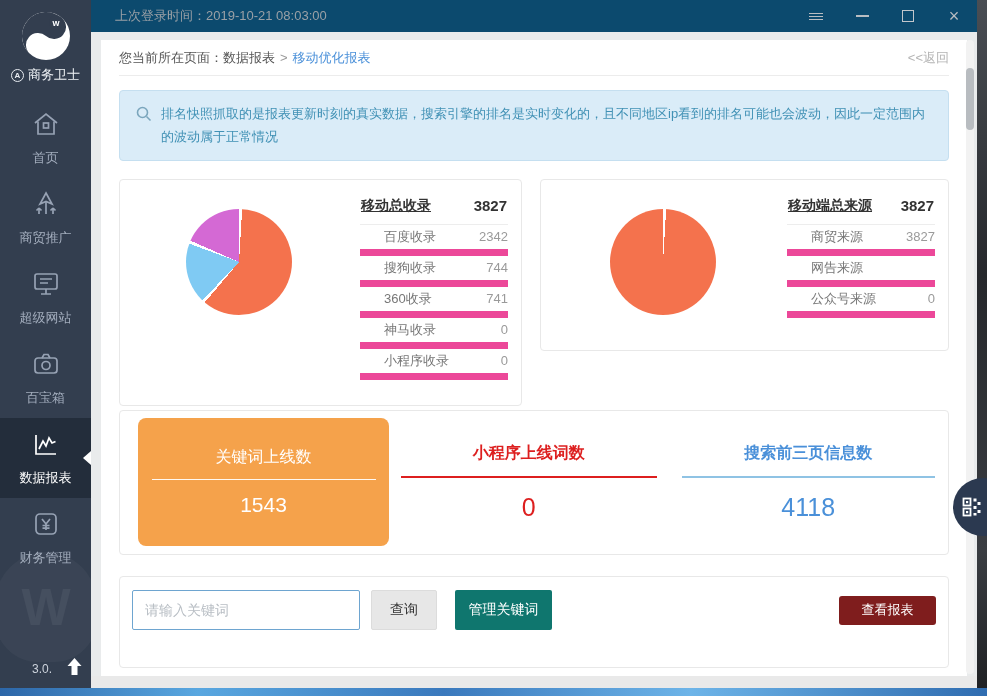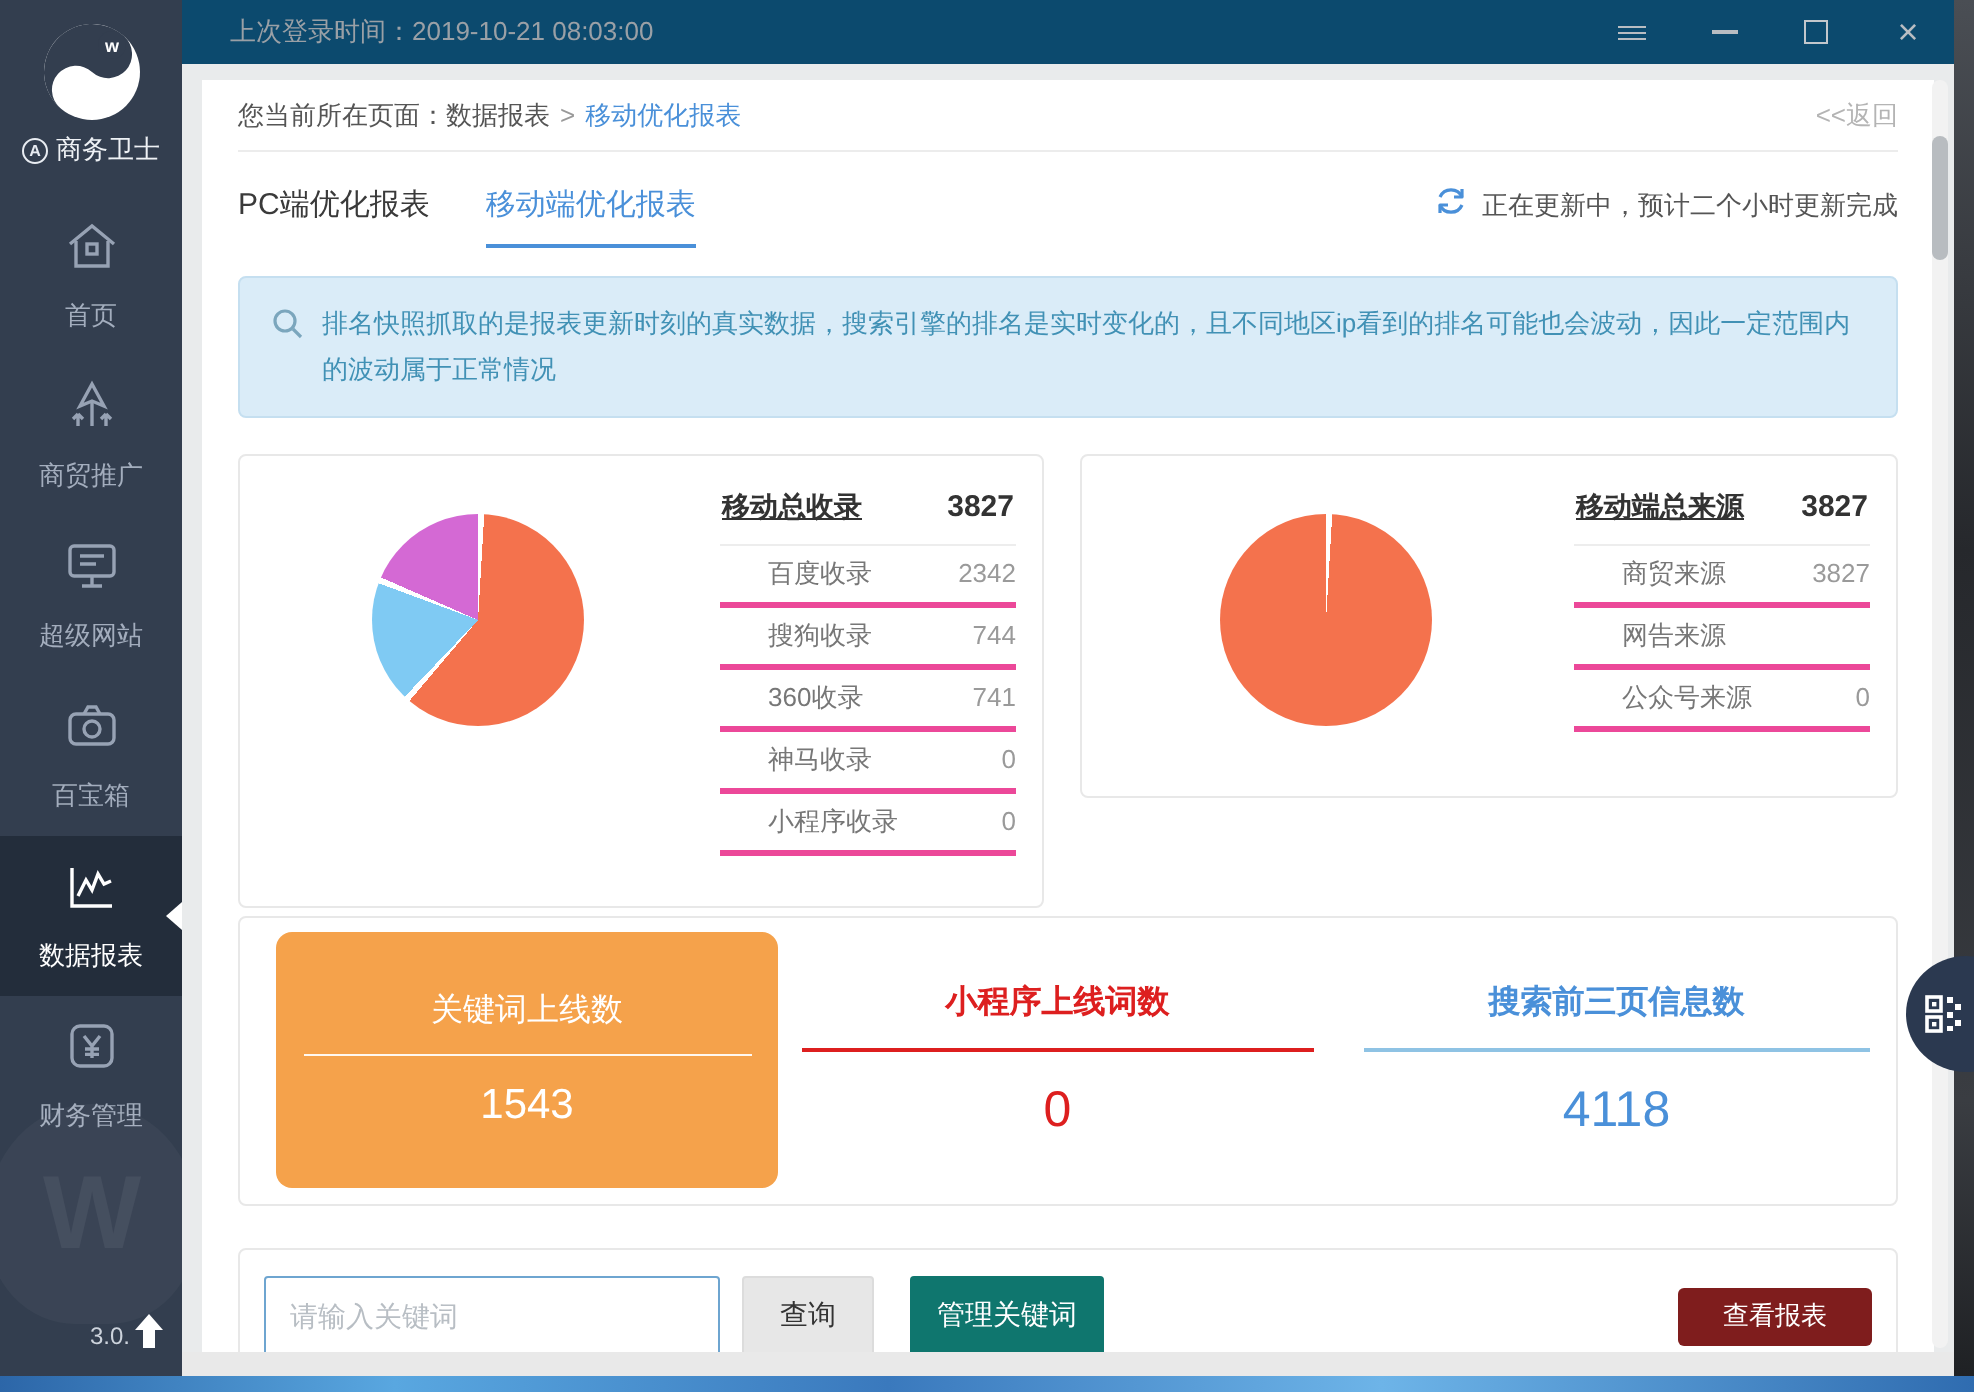--- a/index.html
+++ b/index.html
@@ -40,21 +40,21 @@
   .nav-label { font-size:13px; color:#a3adbd; }
   .nav-item.active { background:#232d3b; }
   .nav-item.active svg { stroke:#ffffff; }
   .nav-item.active .nav-label { color:#fff; }
   .nav-notch { position:absolute; right:0; top:50%; transform:translateY(-50%);
     width:0; height:0; border-top:7px solid transparent; border-bottom:7px solid transparent; border-right:8px solid #ffffff; }
   .watermark { position:absolute; left:-6px; bottom:26px; width:104px; height:110px;
     border-radius:50% 50% 42% 42%; background:rgba(255,255,255,0.035);
     display:flex; align-items:center; justify-content:center;
     color:rgba(255,255,255,0.06); font-size:52px; font-weight:bold; }
-  .version { position:absolute; right:8px; bottom:8px; display:flex; align-items:center; gap:1px; }
+  .version { position:absolute; right:8px; bottom:8px; display:flex; align-items:center; gap:14px; }
   .version-text { color:#cdd3dc; font-size:12px; }
 
   
   .content-bg { position:absolute; left:91px; top:32px; right:0; bottom:12px; background:#e9ebec; }
   .bottom-frame { position:absolute; left:91px; bottom:0; right:0; height:12px; background:#e9e9e9; }
   .panel { position:absolute; left:10px; top:8px; width:866px; bottom:0; background:#fff; overflow:hidden; }
   .scrollbar { position:absolute; right:3px; top:8px; bottom:2px; width:8px; background:#f2f2f2; border-radius:4px; }
   .scroll-thumb { position:absolute; top:28px; left:0; width:8px; height:62px; background:#b8bcc0; border-radius:4px; }
 
   
@@ -85,21 +85,21 @@
   .chart-card-1 { width:403px; height:227px; }
   .chart-card-2 { flex:1; height:172px; }
   .pie { width:106px; height:106px; border-radius:50%; flex:none; }
   .chart-card-1 .pie { margin:29px 0 0 66px; }
   .chart-card-2 .pie { margin:29px 0 0 69px; }
   .legend { margin:12px 13px 0 auto; width:148px; }
   .legend-head { display:flex; align-items:center; justify-content:space-between;
     padding:5px 1px 9px; border-bottom:1px solid #ededed; }
   .legend-title { font-size:14px; font-weight:bold; color:#333;text-decoration:underline; }
   .legend-total { font-size:15px; font-weight:bold; color:#333; }
-  .legend-row { display:flex; align-items:center; height:31px; border-bottom:3px solid #ec4899; }
+  .legend-row { display:flex; align-items:center; height:31px; border-bottom:7px solid #ec4899; }
   .swatch { width:13px; height:13px; border-radius:3px; margin-right:11px; flex:none; }
   .legend-label { font-size:13px; color:#777; flex:1; }
   .legend-value { font-size:13px; color:#9a9a9a; }
 
   
   .stats-card { margin:4px 18px 0; height:145px; display:flex; align-items:center; }
   .stat-tile { margin-left:18px; width:251px; height:128px; border-radius:8px; background:#f5a24b;
     display:flex; flex-direction:column; align-items:center; justify-content:center; cursor:pointer; }
   .stat-tile .stat-label { color:#fff; font-size:16px; }
   .stat-tile .stat-line { width:224px; height:1px; background:rgba(255,255,255,0.92); margin:11px 0 13px; }
@@ -250,35 +250,20 @@
     <div class="panel">
 
       <div class="crumb-row">
         <span class="crumb-prefix">您当前所在页面：</span>
         <span class="crumb-section">数据报表</span>
         <span class="crumb-sep">&gt;</span>
         <span class="crumb-current">移动优化报表</span>
         <span class="back-link">&lt;&lt;返回</span>
       </div>
 
-      <div class="tabs-row">
-        <span class="tab">PC端优化报表</span>
-        <span class="tab active">移动端优化报表</span>
-        <div class="update-status">
-          <span>
-            <svg width="17" height="17" viewBox="0 0 17 17" fill="none" stroke="#4a90d9" stroke-width="1.6">
-              <path d="M3 10.5 A6 6 0 0 0 14 10.5"></path>
-              <path d="M14 6.5 A6 6 0 0 0 3 6.5"></path>
-              <path d="M14 2.5 V6.5 H10" stroke-linejoin="round"></path>
-              <path d="M3 14.5 V10.5 H7" stroke-linejoin="round"></path>
-            </svg>
-          </span>
-          <span class="update-status-text">正在更新中，预计二个小时更新完成</span>
-        </div>
-      </div>
 
       <div class="banner">
         <span class="banner-icon">
           <svg width="16" height="16" viewBox="0 0 16 16" fill="none" stroke="#7ba6bd" stroke-width="1.6">
             <circle cx="6.5" cy="6.5" r="5"></circle>
               <path d="M10.5 10.5 L14.5 14.5"></path>
           </svg>
         </span>
         <span class="banner-text">排名快照抓取的是报表更新时刻的真实数据，搜索引擎的排名是实时变化的，且不同地区ip看到的排名可能也会波动，因此一定范围内的波动属于正常情况</span>
       </div>

